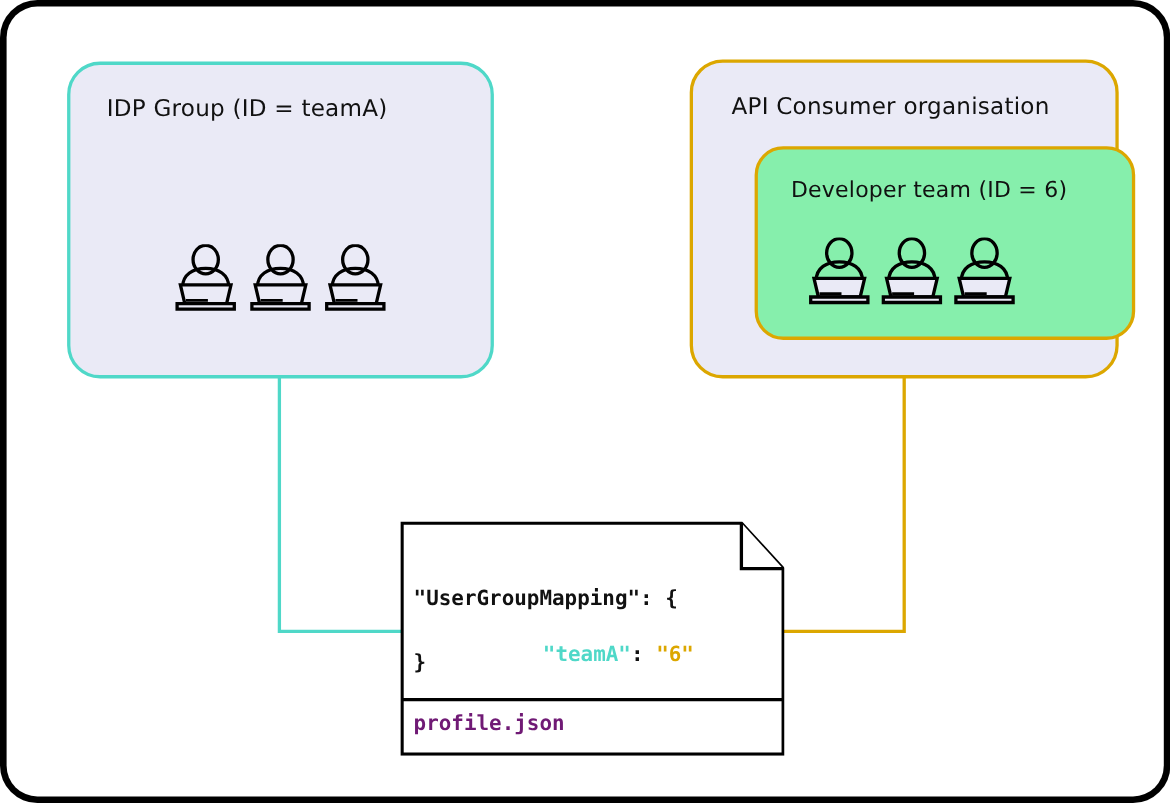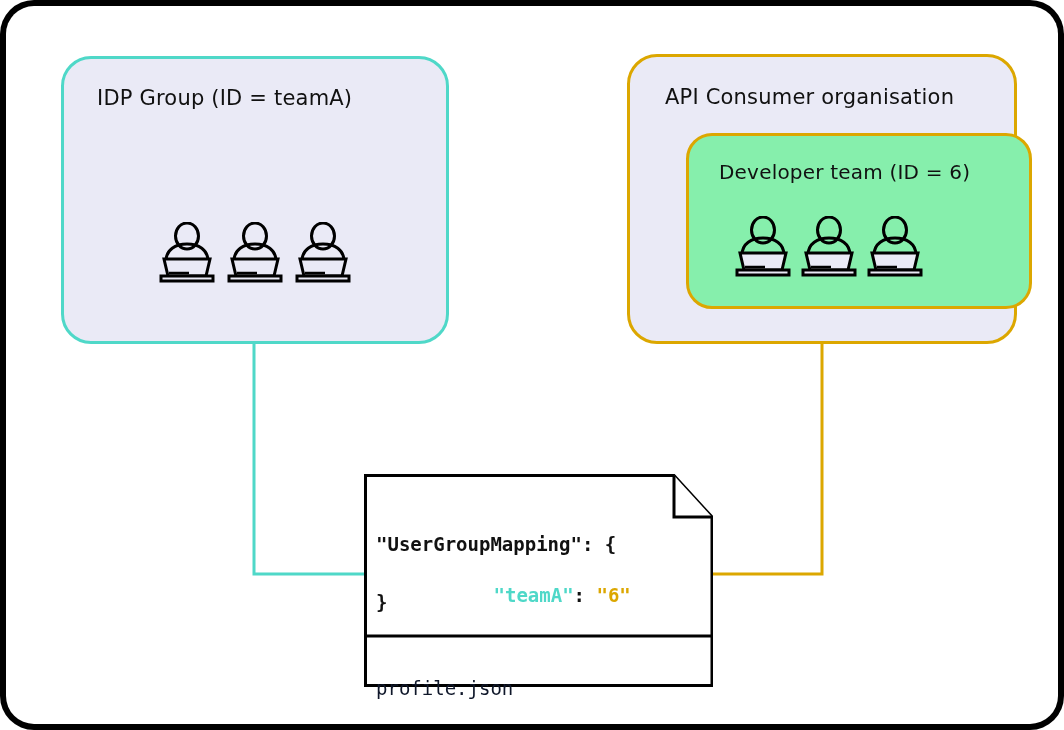--- a/index.html
+++ b/index.html
@@ -128,24 +128,23 @@
   }
   #code-line-open   { left: 12px; top: 59px; }
   #code-line-entry  { left: 38px; top: 88px; }
   #code-line-close  { left: 12px; top: 117px; }
   #doc-filename {
     position: absolute;
     left: 12px;
     top: 173px;
     font-family: "DejaVu Sans Mono", monospace;
     font-size: 19px;
-    font-weight: normal;
-    color: #0f172a;
+    font-weight: bold;
+    color: #701a75;
     white-space: pre;
-    margin-top: 30px;
   }
   .tok-key   { color: #4fd8c8; }
   .tok-value { color: #dca700; }
   .tok-plain { color: #111111; }
 </style>
 </head>
 <body>
 
 <div id="canvas-frame">
   <div id="canvas-inner">

